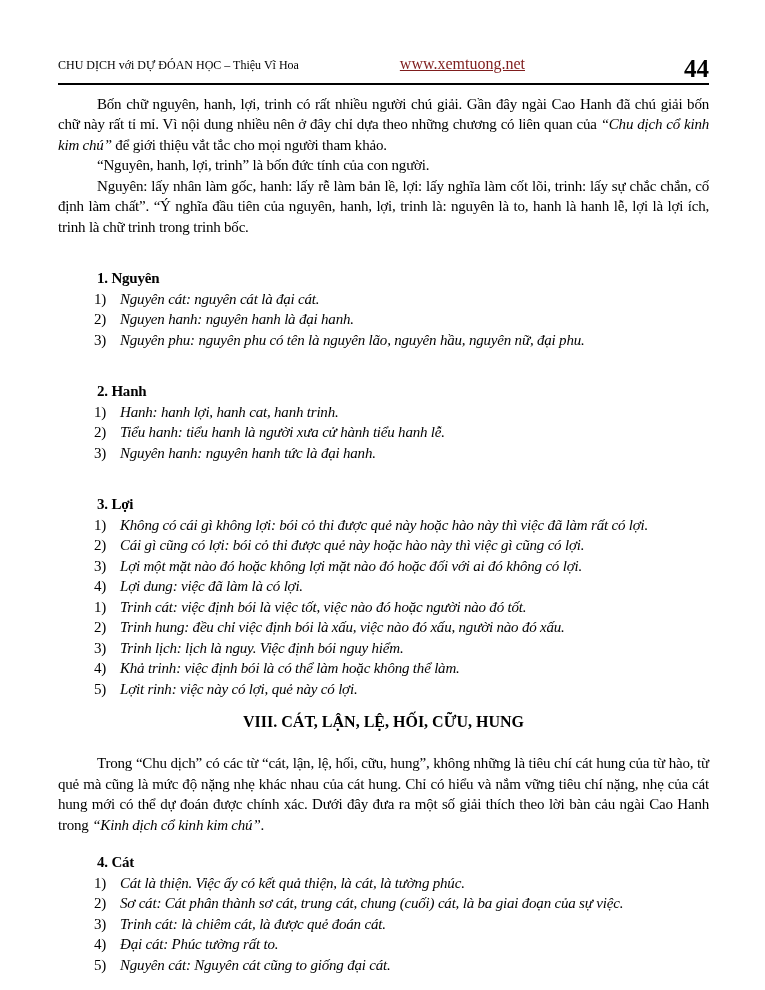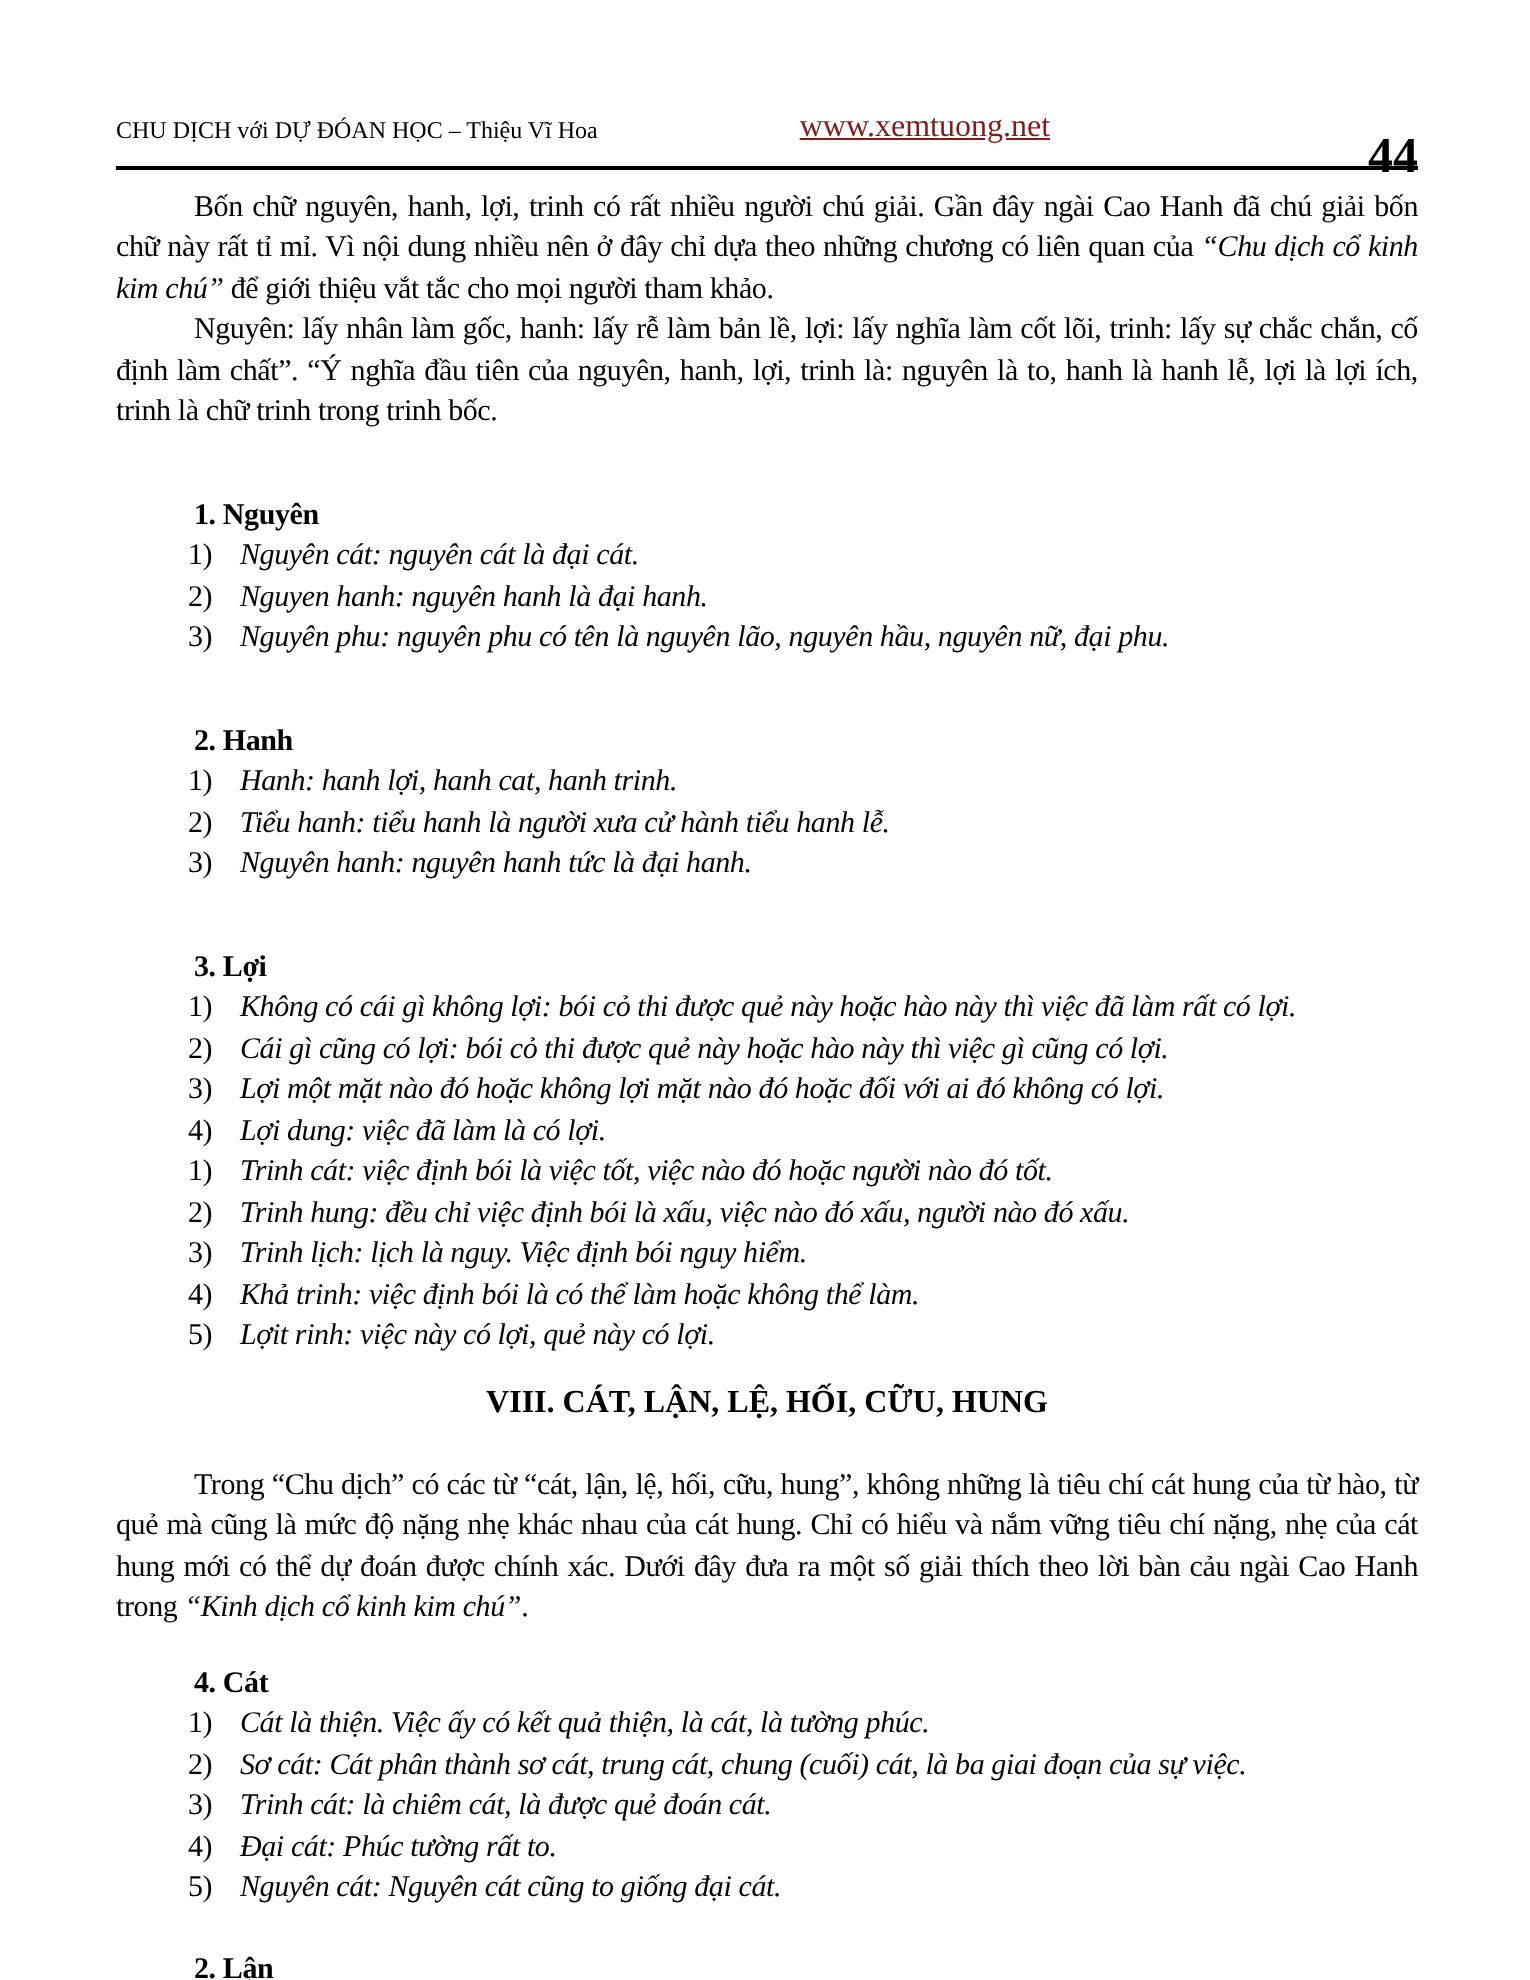--- a/index.html
+++ b/index.html
@@ -30,21 +30,21 @@
     color: #7f1d1d;
     text-decoration: underline;
     cursor: pointer;
     white-space: nowrap;
     margin-right: 58px;
   }
   .pagenum {
     font-size: 25px;
     font-weight: bold;
     position: relative;
-    top: 20px;
+    top: 10px;
     white-space: nowrap;
   }
   .divider {
     border-bottom: 2px solid #000000;
     margin-top: 10px;
   }
   .doc-body {
     margin-top: 9px;
     font-size: 15px;
     line-height: 20.5px;
@@ -83,20 +83,21 @@
 
 <div class="page">
   <div class="header">
     <span class="title">CHU DỊCH với DỰ ĐÓAN HỌC – Thiệu Vĩ Hoa</span>
     <span class="url">www.xemtuong.net</span>
     <span class="pagenum">44</span>
   </div>
   <div class="divider"></div>
   <div class="doc-body">
       <p class="para"><span>Bốn chữ nguyên, hanh, lợi, trinh có rất nhiều người chú giải. Gần đây ngài Cao Hanh đã chú giải bốn chữ này rất tỉ mỉ. Vì nội dung nhiều nên ở đây chỉ dựa theo những chương có liên quan của </span><i>“Chu dịch cổ kinh kim chú”</i><span> để giới thiệu vắt tắc cho mọi người tham khảo.</span></p>
+      <p class="para"><span>“Nguyên, hanh, lợi, trinh” là bốn đức tính của con người.</span></p>
       <p class="para"><span>Nguyên: lấy nhân làm gốc, hanh: lấy rễ làm bản lề, lợi: lấy nghĩa làm cốt lõi, trinh: lấy sự chắc chắn, cố định làm chất”. “Ý nghĩa đầu tiên của nguyên, hanh, lợi, trinh là: nguyên là to, hanh là hanh lễ, lợi là lợi ích, trinh là chữ trinh trong trinh bốc.</span></p>
       <div class="sec-head">1. Nguyên</div>
       <div class="list-item">
         <span class="num">1)</span>
         <span class="txt">Nguyên cát: nguyên cát là đại cát.</span>
       </div>
       <div class="list-item">
         <span class="num">2)</span>
         <span class="txt">Nguyen hanh: nguyên hanh là đại hanh.</span>
       </div>

